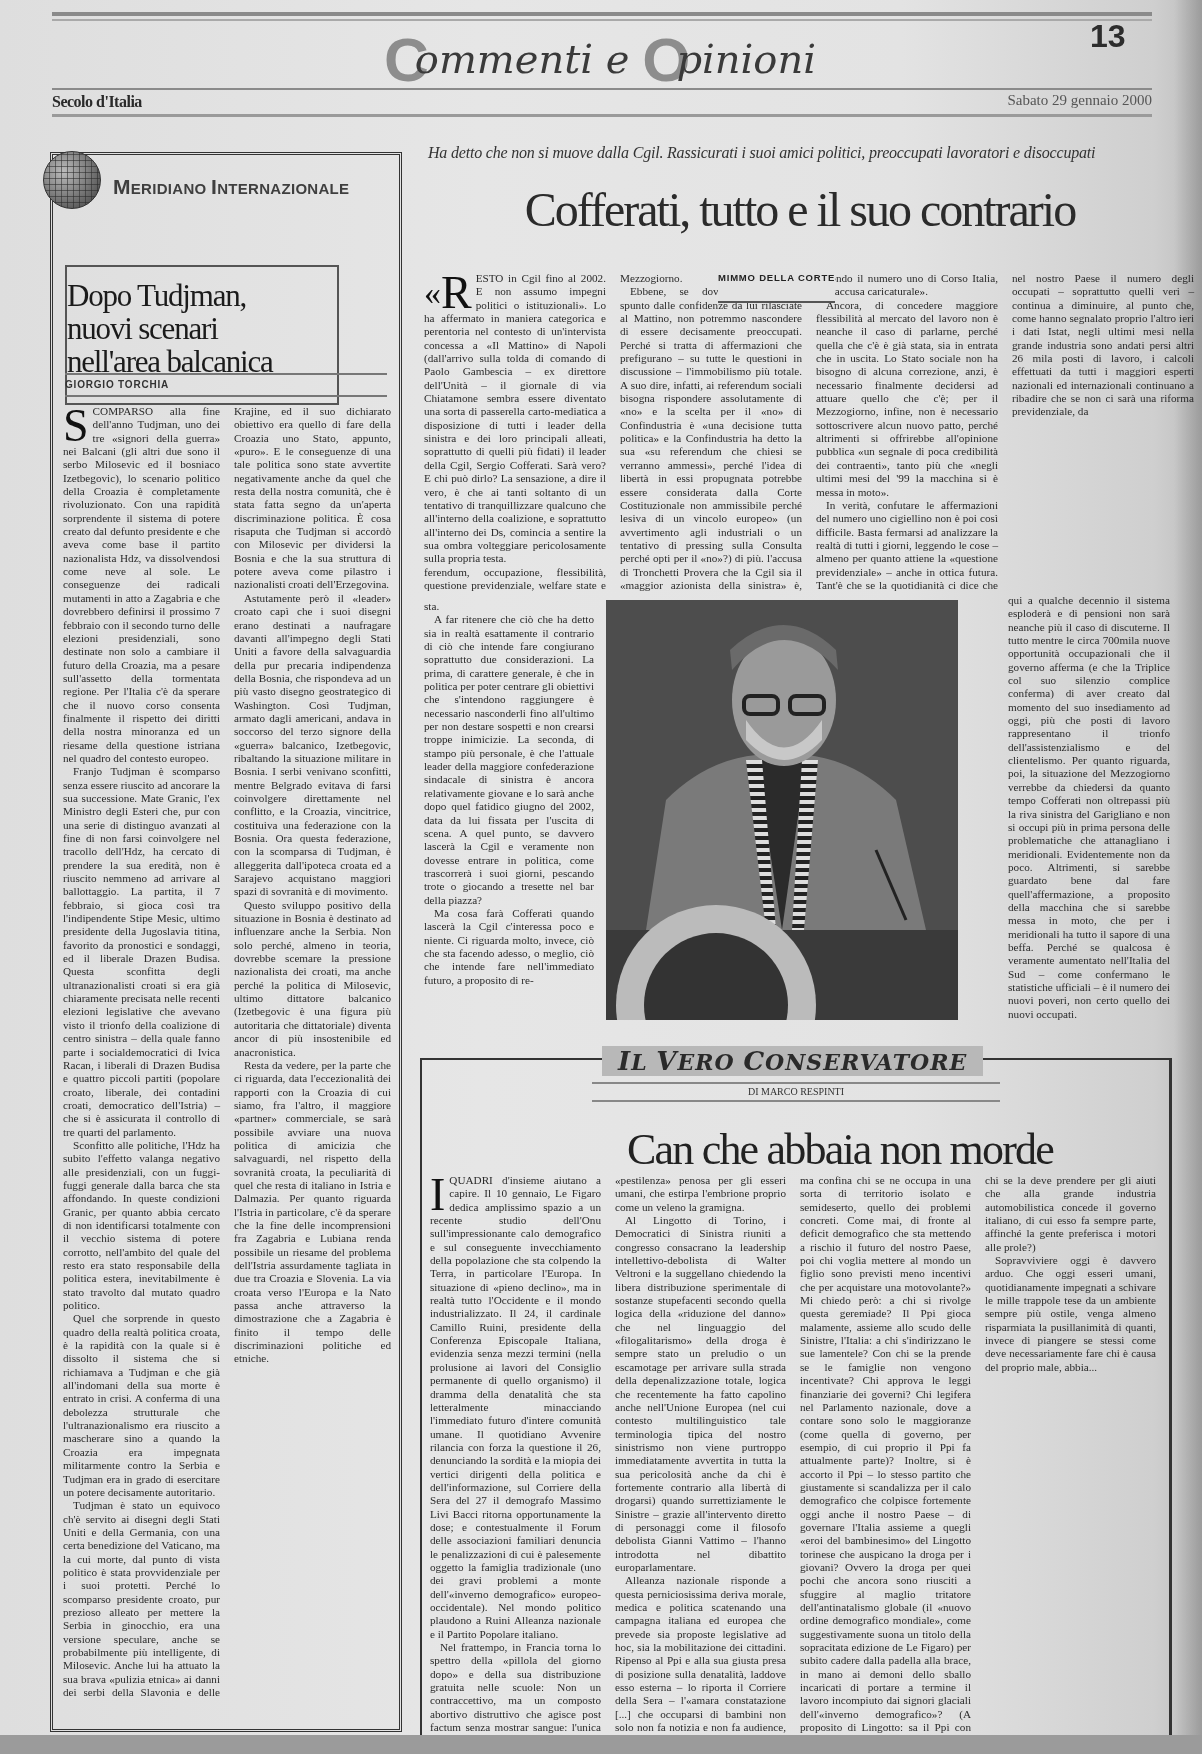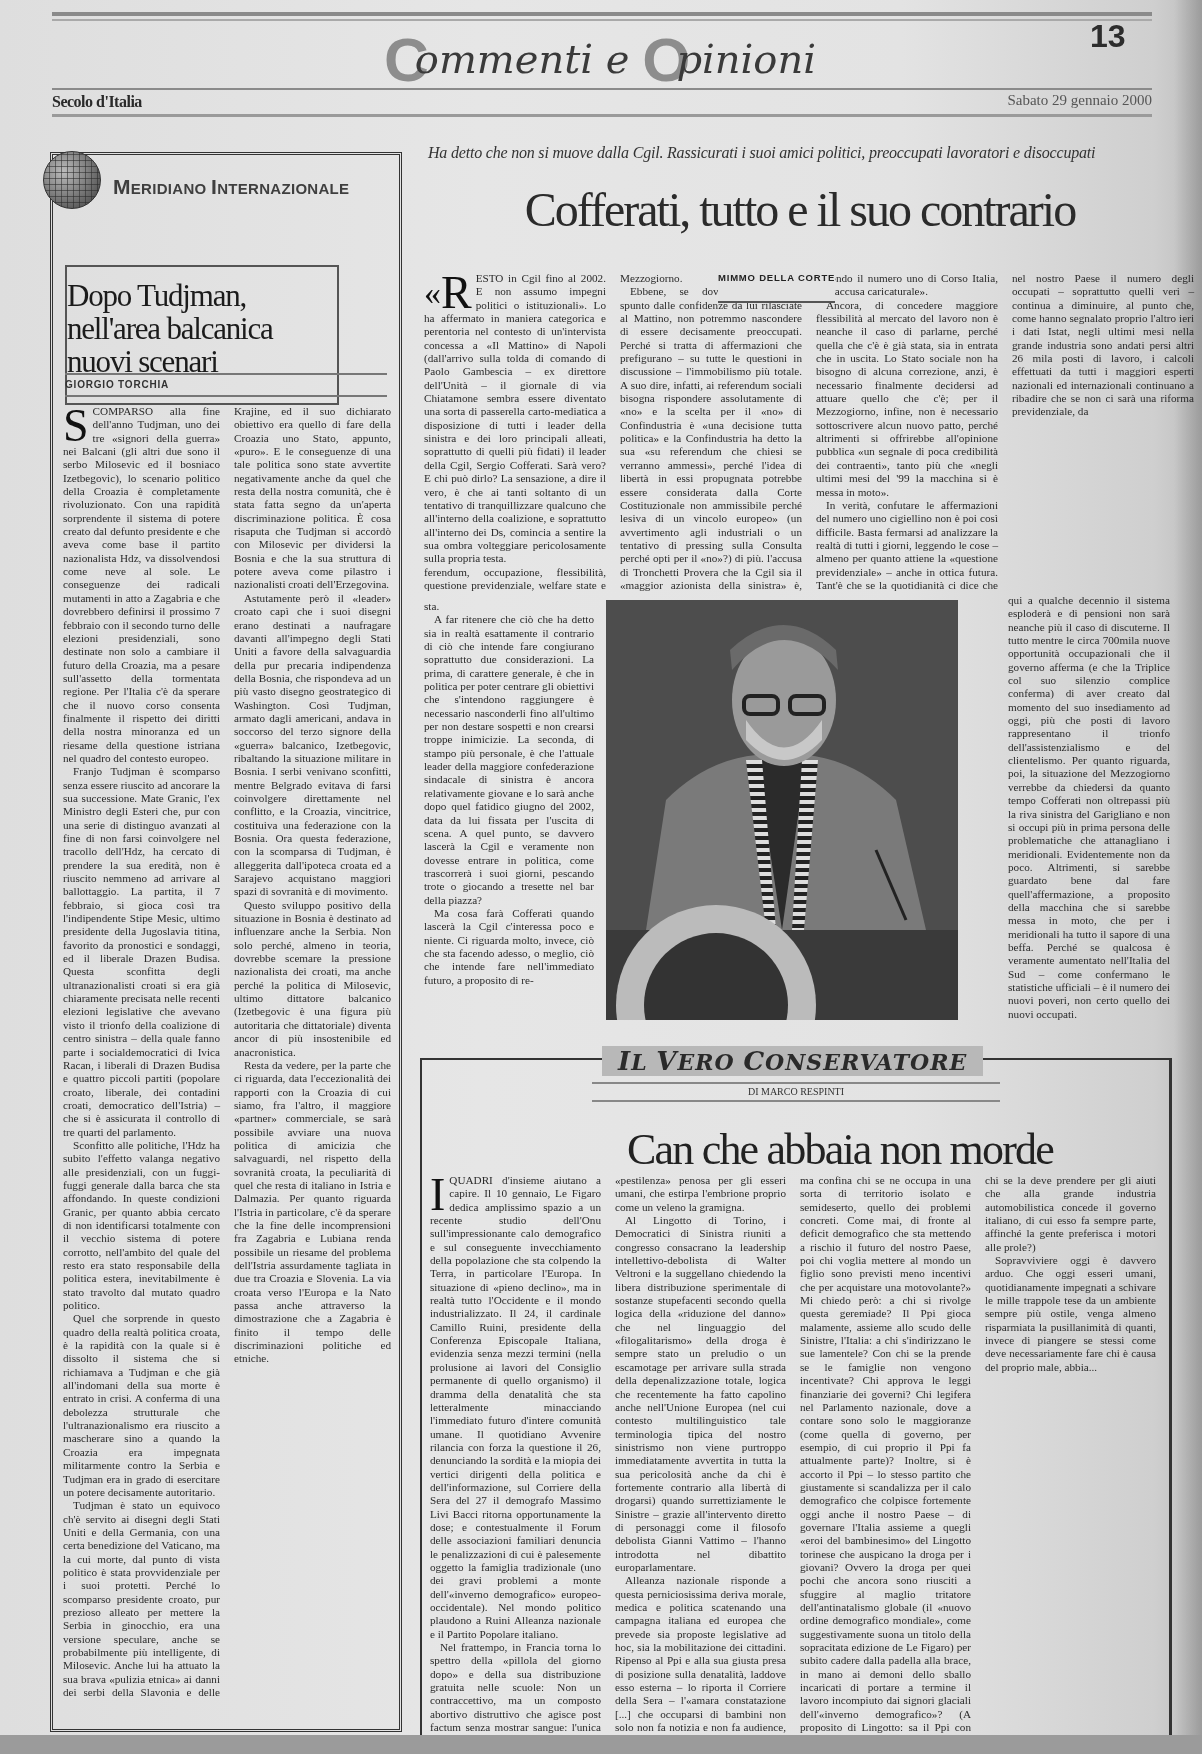--- a/index.html
+++ b/index.html
@@ -168,22 +168,22 @@
   <div class="bot-rule"></div>
 
   <div class="left-box">
     <div class="globe"></div>
     <div class="rubric">
       <span class="cap">M</span><span>ERIDIANO </span><span class="cap">I</span><span>NTERNAZIONALE</span>
     </div>
     <div class="headline-box">
       <div class="headline-left">
         <div>Dopo Tudjman,</div>
+        <div>nuovi scenari</div>
         <div>nell'area balcanica</div>
-        <div>nuovi scenari</div>
       </div>
     </div>
     <div class="byline-left">GIORGIO TORCHIA</div>
     <div class="cols-left body-text">
       <p class="first"><span class="dropcap">S</span><span>COMPARSO alla fine dell'anno Tudjman, uno dei tre «signori della guerra» nei Balcani (gli altri due sono il serbo Milosevic ed il bosniaco Izetbegovic), lo scenario politico della Croazia è completamente rivoluzionato. Con una rapidità sorprendente il sistema di potere creato dal defunto presidente e che aveva come base il partito nazionalista Hdz, va dissolvendosi come neve al sole. Le conseguenze dei radicali mutamenti in atto a Zagabria e che dovrebbero definirsi il prossimo 7 febbraio con il secondo turno delle elezioni presidenziali, sono destinate non solo a cambiare il futuro della Croazia, ma a pesare sull'assetto della tormentata regione. Per l'Italia c'è da sperare che il nuovo corso consenta finalmente il rispetto dei diritti della nostra minoranza ed un riesame della questione istriana nel quadro del contesto europeo.</span></p>
       <p>Franjo Tudjman è scomparso senza essere riuscito ad ancorare la sua successione. Mate Granic, l'ex Ministro degli Esteri che, pur con una serie di distinguo avanzati al fine di non farsi coinvolgere nel tracollo dell'Hdz, ha cercato di prendere la sua eredità, non è riuscito nemmeno ad arrivare al ballottaggio. La partita, il 7 febbraio, si gioca così tra l'indipendente Stipe Mesic, ultimo presidente della Jugoslavia titina, favorito da pronostici e sondaggi, ed il liberale Drazen Budisa. Questa sconfitta degli ultranazionalisti croati si era già chiaramente precisata nelle recenti elezioni legislative che avevano visto il trionfo della coalizione di centro sinistra – della quale fanno parte i socialdemocratici di Ivica Racan, i liberali di Drazen Budisa e quattro piccoli partiti (popolare croato, liberale, dei contadini croati, democratico dell'Istria) – che si è assicurata il controllo di tre quarti del parlamento.</p>
       <p>Sconfitto alle politiche, l'Hdz ha subito l'effetto valanga negativo alle presidenziali, con un fuggi-fuggi generale dalla barca che sta affondando. In queste condizioni Granic, per quanto abbia cercato di non identificarsi totalmente con il vecchio sistema di potere corrotto, nell'ambito del quale del resto era stato responsabile della politica estera, inevitabilmente è stato travolto dal mutato quadro politico.</p>
       <p>Quel che sorprende in questo quadro della realtà politica croata, è la rapidità con la quale si è dissolto il sistema che si richiamava a Tudjman e che già all'indomani della sua morte è entrato in crisi. A conferma di una debolezza strutturale che l'ultranazionalismo era riuscito a mascherare sino a quando la Croazia era impegnata militarmente contro la Serbia e Tudjman era in grado di esercitare un potere decisamente autoritario.</p>
       <p>Tudjman è stato un equivoco ch'è servito ai disegni degli Stati Uniti e della Germania, con una certa benedizione del Vaticano, ma la cui morte, dal punto di vista politico è stata provvidenziale per i suoi protetti. Perché lo scomparso presidente croato, pur prezioso alleato per mettere la Serbia in ginocchio, era una versione speculare, anche se probabilmente più intelligente, di Milosevic. Anche lui ha attuato la sua brava «pulizia etnica» ai danni dei serbi della Slavonia e delle Krajine, ed il suo dichiarato obiettivo era quello di fare della Croazia uno Stato, appunto, «puro». E le conseguenze di una tale politica sono state avvertite negativamente anche da quel che resta della nostra comunità, che è stata fatta segno da un'aperta discriminazione politica. È cosa risaputa che Tudjman si accordò con Milosevic per dividersi la Bosnia e che la sua struttura di potere aveva come pilastro i nazionalisti croati dell'Erzegovina.</p>
       <p>Astutamente però il «leader» croato capì che i suoi disegni erano destinati a naufragare davanti all'impegno degli Stati Uniti a favore della salvaguardia della pur precaria indipendenza della Bosnia, che rispondeva ad un più vasto disegno geostrategico di Washington. Così Tudjman, armato dagli americani, andava in soccorso del terzo signore della «guerra» balcanico, Izetbegovic, ribaltando la situazione militare in Bosnia. I serbi venivano sconfitti, mentre Belgrado evitava di farsi coinvolgere direttamente nel conflitto, e la Croazia, vincitrice, costituiva una federazione con la Bosnia. Ora questa federazione, con la scomparsa di Tudjman, è alleggerita dall'ipoteca croata ed a Sarajevo acquistano maggiori spazi di sovranità e di movimento.</p>

